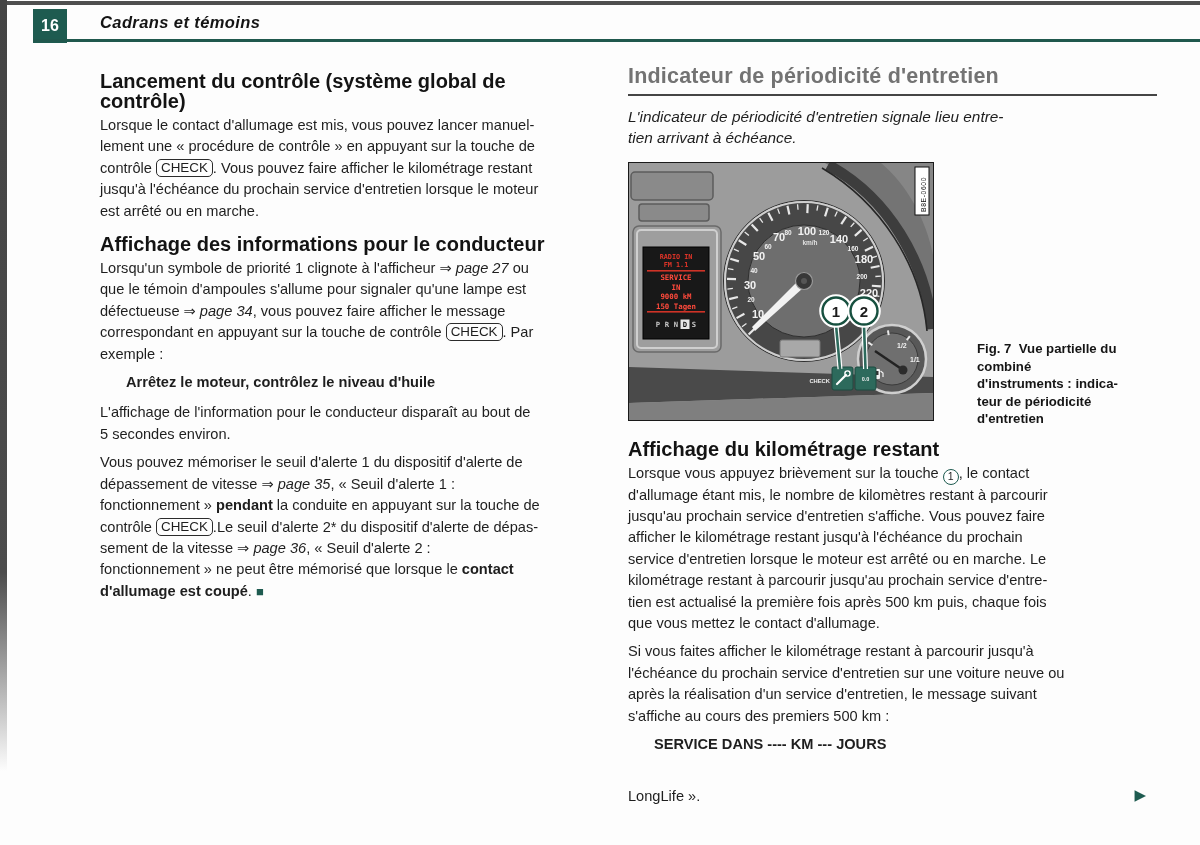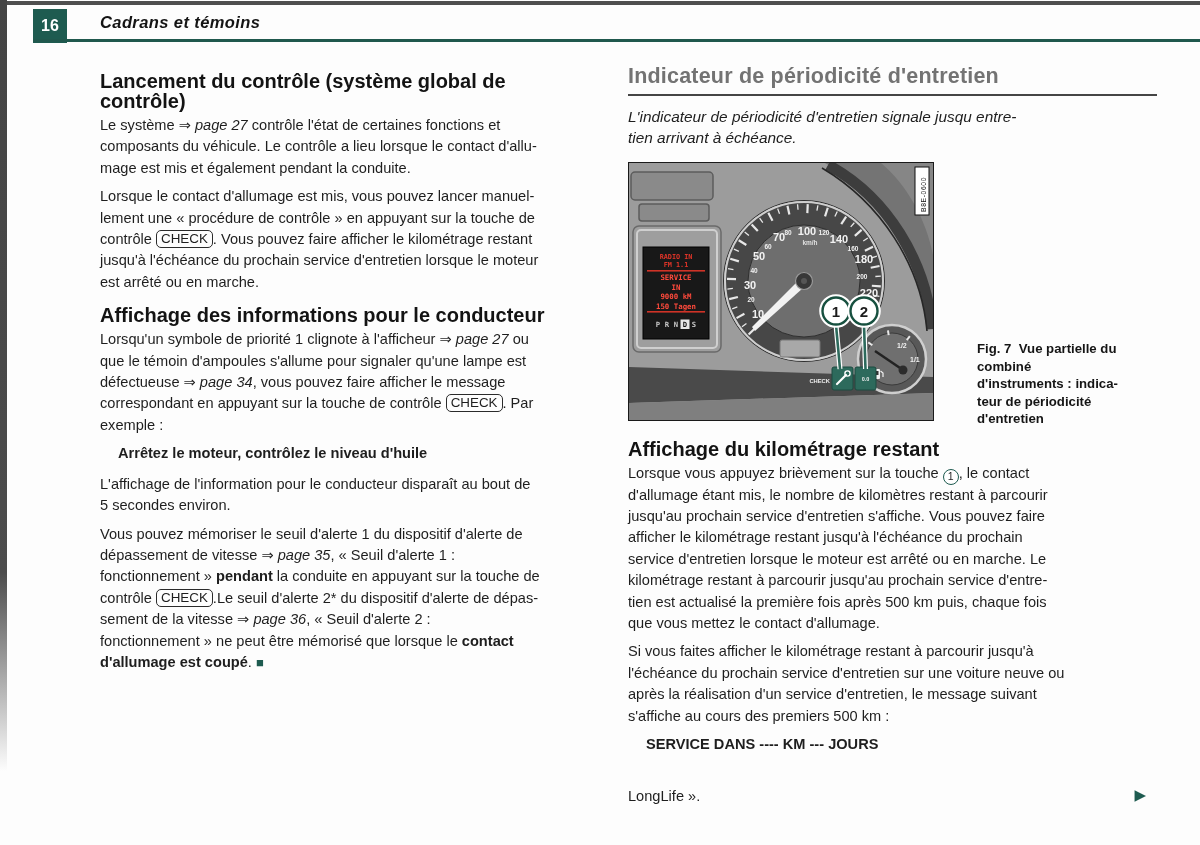--- a/index.html
+++ b/index.html
@@ -11,21 +11,21 @@
   .pagenum{position:absolute;left:33px;top:9px;width:34px;height:34px;background:#1e5b50;
            color:#fff;font-weight:bold;font-size:16px;display:flex;align-items:center;justify-content:center;}
   .header-title{position:absolute;left:100px;top:13px;font-size:16.5px;font-weight:bold;
                 letter-spacing:.4px;color:#141414;font-style:italic;}
   .header-rule{position:absolute;left:33px;top:39px;width:1167px;height:2.5px;background:#20584d;}
   .col-left{position:absolute;left:100px;top:71px;width:494px;}
   .col-right{position:absolute;left:628px;top:64px;width:532px;}
   h3{font-size:20px;line-height:20px;margin:0 0 4px;font-weight:bold;color:#131313;}
   h3.mt{margin-top:12px;}
   p{font-size:14.6px;line-height:21.4px;margin:0 0 7px;}
-  p.indent{margin:3px 0 9px 18px;}
+  p.indent{margin:3px 0 9px 26px;}
   p.last{position:relative;margin-bottom:0;}
   .rs-b{font-weight:bold;}
   .rs-i{font-style:italic;}
   .rs-k{display:inline-block;border:1.3px solid #2b2b2b;border-radius:5px;padding:0 4px;
         line-height:16px;font-size:13.4px;position:relative;top:-1px;}
   .rs-c1{display:inline-block;width:14px;height:14px;border:1.3px solid #1e5b50;border-radius:50%;
          text-align:center;line-height:13.5px;font-size:10.5px;vertical-align:-1.5px;background:#fff;}
   .rs-sq{color:#1e5b50;font-size:13px;}
   .rt-title{font-size:21.5px;font-weight:bold;color:#737373;margin:0 0 5px;letter-spacing:.2px;}
   .title-rule{height:2px;background:#454545;margin:0 0 10px;width:529px;}
@@ -42,35 +42,34 @@
 <div class="page">
   <div class="top-rule"></div>
   <div class="left-edge"></div>
 
   <div class="pagenum">16</div>
   <div class="header-title">Cadrans et témoins</div>
   <div class="header-rule"></div>
 
   <div class="col-left">
     <h3>Lancement du contrôle (système global de contrôle)</h3>
-    <p><span>Le système </span><span class="rs-i">⇒ page 27</span><span> contrôle l'état de certaines fonctions et</span><br><span>composants du véhicule. Le contrôle a lieu lorsque le contact d'allu-</span><br><span>mage est mis et également pendant la conduite.</span></p>
     <p><span>Lorsque le contact d'allumage est mis, vous pouvez lancer manuel-</span><br><span>lement une « procédure de contrôle » en appuyant sur la touche de</span><br><span>contrôle </span><span class="rs-k">CHECK</span><span>. Vous pouvez faire afficher le kilométrage restant</span><br><span>jusqu'à l'échéance du prochain service d'entretien lorsque le moteur</span><br><span>est arrêté ou en marche.</span></p>
 
     <h3 class="mt">Affichage des informations pour le conducteur</h3>
     <p><span>Lorsqu'un symbole de priorité 1 clignote à l'afficheur </span><span class="rs-i">⇒ page 27</span><span> ou</span><br><span>que le témoin d'ampoules s'allume pour signaler qu'une lampe est</span><br><span>défectueuse </span><span class="rs-i">⇒ page 34</span><span>, vous pouvez faire afficher le message</span><br><span>correspondant en appuyant sur la touche de contrôle </span><span class="rs-k">CHECK</span><span>. Par</span><br><span>exemple :</span></p>
     <p class="indent"><span class="rs-b">Arrêtez le moteur, contrôlez le niveau d'huile</span></p>
     <p><span>L'affichage de l'information pour le conducteur disparaît au bout de</span><br><span>5 secondes environ.</span></p>
 
     <p><span>Vous pouvez mémoriser le seuil d'alerte 1 du dispositif d'alerte de</span><br><span>dépassement de vitesse </span><span class="rs-i">⇒ page 35</span><span>, « Seuil d'alerte 1 :</span><br><span>fonctionnement » </span><span class="rs-b">pendant</span><span> la conduite en appuyant sur la touche de</span><br><span>contrôle </span><span class="rs-k">CHECK</span><span>.Le seuil d'alerte 2* du dispositif d'alerte de dépas-</span><br><span>sement de la vitesse </span><span class="rs-i">⇒ page 36</span><span>, « Seuil d'alerte 2 :</span><br><span>fonctionnement » ne peut être mémorisé que lorsque le </span><span class="rs-b">contact</span><br><span class="rs-b">d'allumage est coupé</span><span>. </span><span class="rs-sq">■</span></p>
   </div>
 
   <div class="col-right">
     <div class="rt-title">Indicateur de périodicité d'entretien</div>
     <div class="title-rule"></div>
-    <p class="lead"><span class="rs-i">L'indicateur de périodicité d'entretien signale jusqu entre-</span><br><span class="rs-i">tien arrivant à échéance.</span></p>
+    <p class="lead"><span class="rs-i">L'indicateur de périodicité d'entretien signale lieu entre-</span><br><span class="rs-i">tien arrivant à échéance.</span></p>
 
     <div class="figure-wrap">
       <svg viewBox="0 0 304 257" width="304" height="257">
 
         <rect x="0" y="0" width="304" height="257" fill="#9c9c9c"></rect>
 
         <path d="M196,0 L304,0 L304,168 C 297,96 258,34 196,0 Z" fill="#747474"></path>
         <path d="M199,2 C 258,34 297,98 303,166" stroke="#3d3d3d" stroke-width="11" fill="none"></path>
         <path d="M193,5 C 252,40 292,102 298,168" stroke="#262626" stroke-width="1.6" fill="none"></path>
         <path d="M252,0 L304,0 L304,92 C 297,56 278,22 252,0 Z" fill="#868686"></path>

